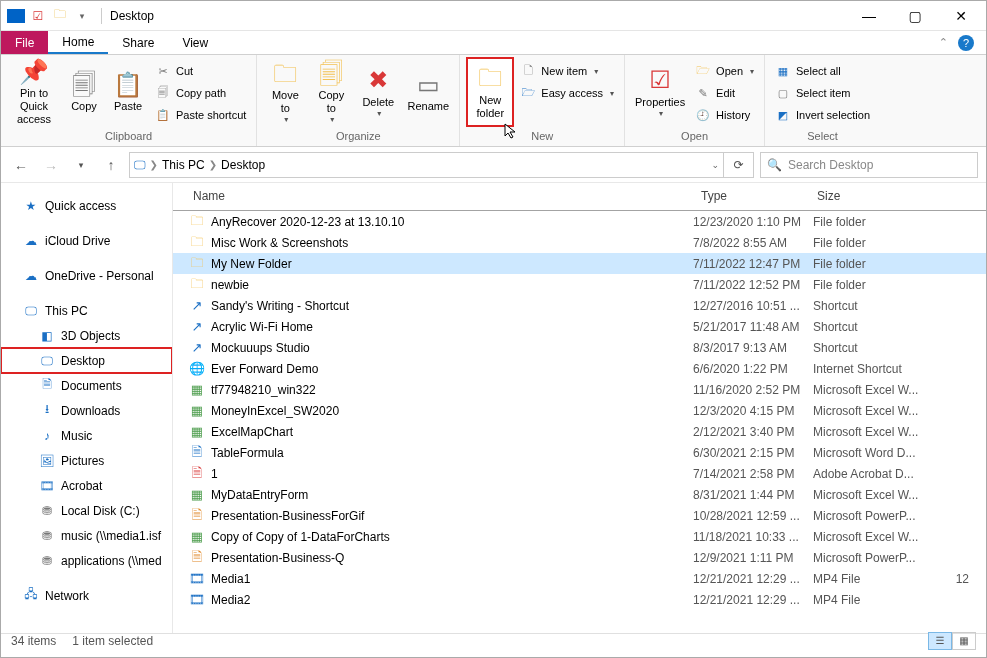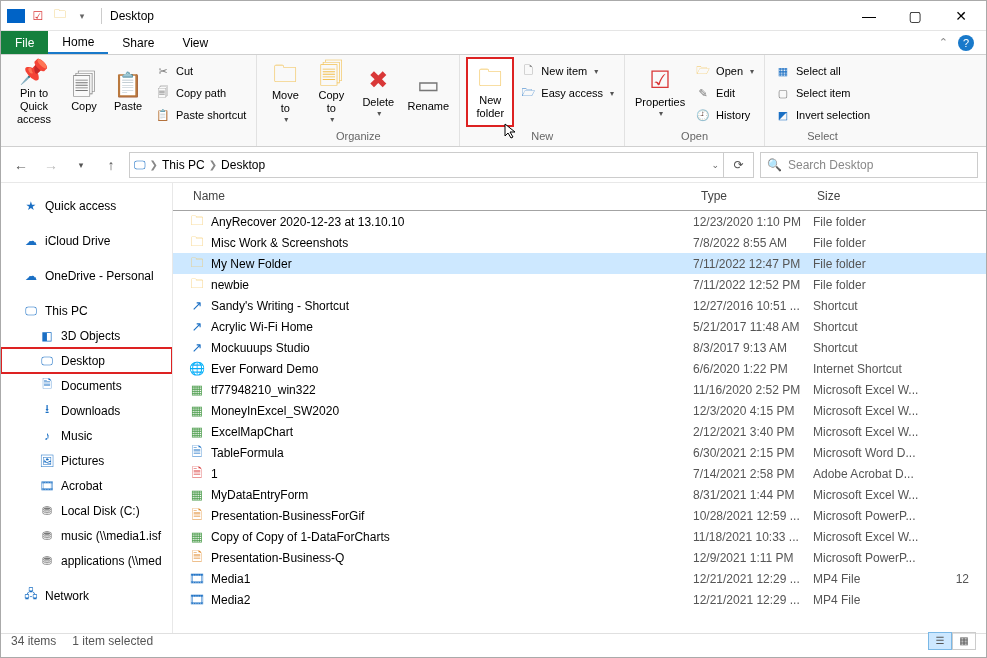--- a/index.html
+++ b/index.html
@@ -12,21 +12,21 @@
 .titlebar .qat-item { width: 18px; height: 18px; display: flex; align-items: center; justify-content: center; }
 .titlebar .folder-ico { color: #e8b73e; }
 .titlebar .sep { width: 1px; height: 16px; background: #ccc; margin: 0 4px; }
 .titlebar .title { flex: 1; font-size: 12px; padding-left: 4px; }
 .titlebar .win-controls { display: flex; }
 .titlebar .win-controls div { width: 46px; height: 30px; display: flex; align-items: center; justify-content: center; font-size: 14px; font-family: "Segoe MDL2 Assets", sans-serif; }
 
 
 .ribbontabs { height: 24px; display: flex; align-items: stretch; border-bottom: 1px solid #d0d0d0; }
 .ribbontabs .tab { padding: 0 14px; display: flex; align-items: center; font-size: 12px; cursor: pointer; }
-.ribbontabs .tab.file { background: #15803d; color: #fff; }
+.ribbontabs .tab.file { background: #be185d; color: #fff; }
 .ribbontabs .tab.active { border-bottom: 2px solid #1979ca; }
 .ribbontabs .spacer { flex: 1; }
 .ribbontabs .ribbon-right { display: flex; align-items: center; gap: 10px; padding-right: 12px; }
 .ribbontabs .help { width: 16px; height: 16px; border-radius: 50%; background: #1979ca; color: #fff; display: flex; align-items: center; justify-content: center; font-size: 11px; }
 
 
 .ribbon { height: 92px; display: flex; border-bottom: 1px solid #d0d0d0; background: #f9f9f9; }
 .group { display: flex; flex-direction: column; border-right: 1px solid #e2e2e2; padding: 2px 6px; }
 .group-body { flex: 1; display: flex; align-items: flex-start; gap: 2px; }
 .group-label { text-align: center; font-size: 11px; color: #666; padding-bottom: 2px; }
@@ -151,20 +151,21 @@
         <div class="smallbtn">
             <span class="si c-gray">🗐</span>
             <span>Copy path</span>
           </div>
         <div class="smallbtn">
             <span class="si c-orange">📋</span>
             <span>Paste shortcut</span>
           </div>
       </div>
     </div>
+    <div class="group-label">Clipboard</div>
   </div>
 
   <div class="group">
     <div class="group-body">
       <div class="bigbtn" style="width:44px">
         <div class="ico c-folder">🗀</div>
         <span style="white-space:pre-line">Move
 to</span>
           <span class="dd-arrow">▾</span>
       </div>

